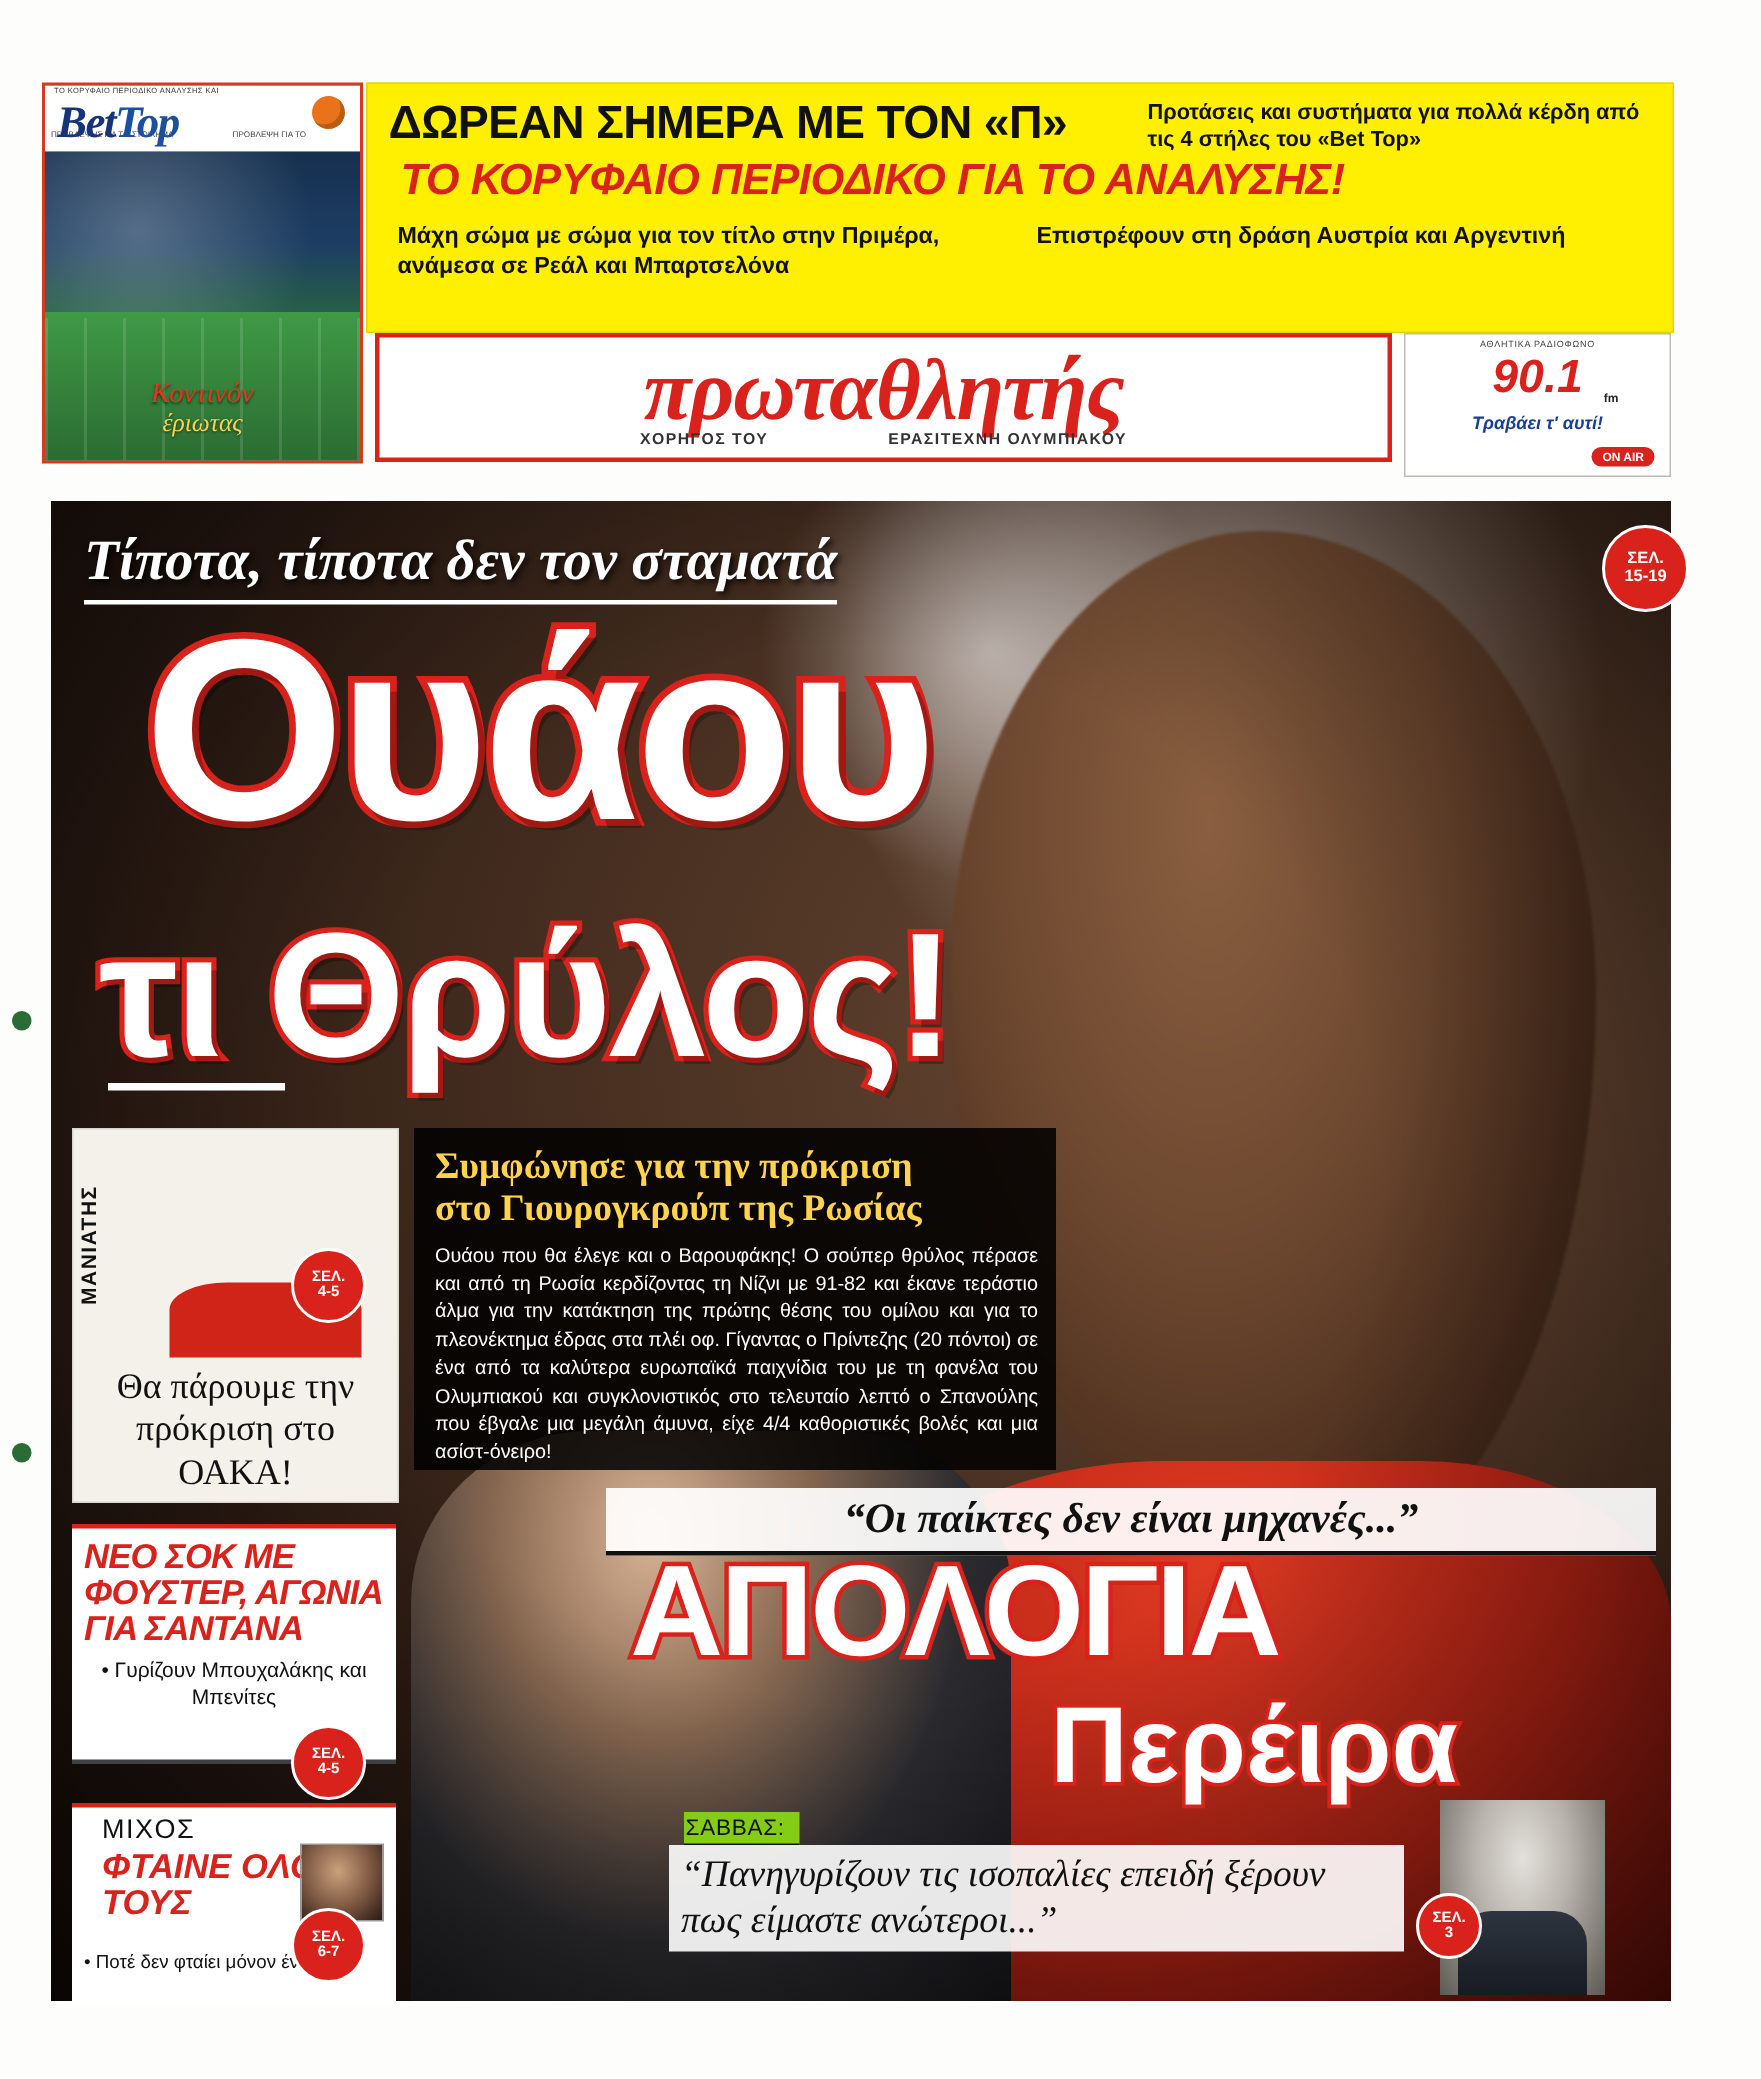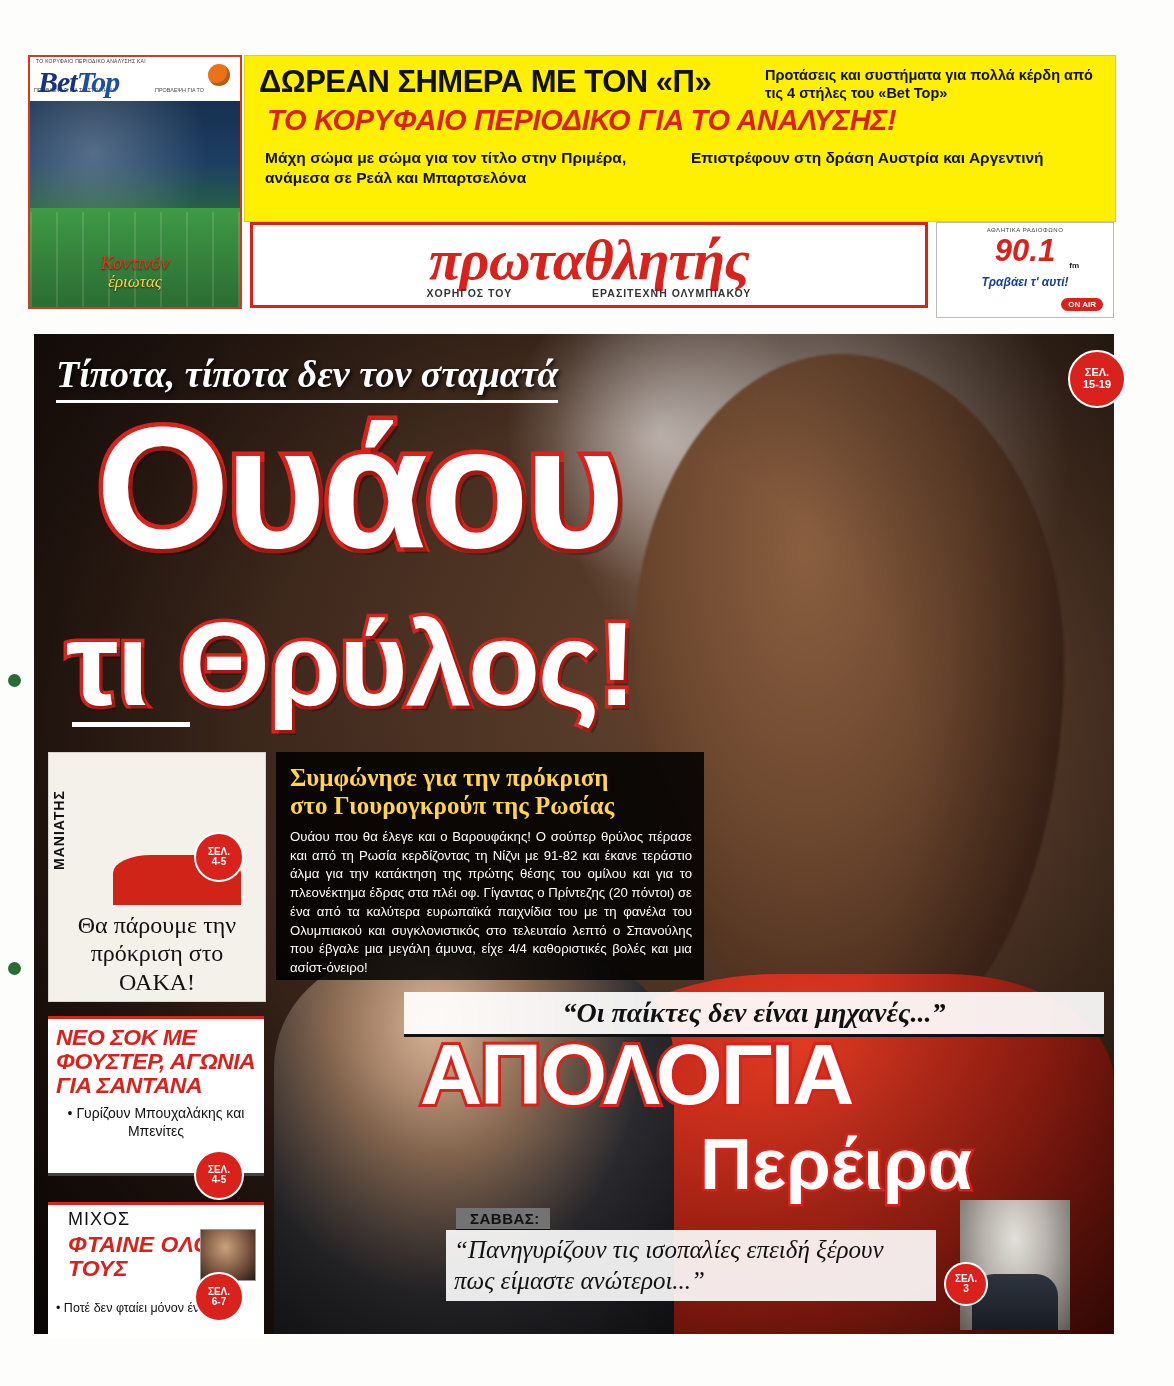--- a/index.html
+++ b/index.html
@@ -522,26 +522,26 @@
     font-weight: bold;
     font-size: 72px;
     line-height: .95;
     color: #ffffff;
     -webkit-text-stroke: 5px #d9221b;
     paint-order: stroke fill;
   }
   .savvas-tag {
     position: absolute;
     left: 456px; top: 1208px;
-    background: #737373;
+    background: #84cc16;
     border-bottom: 2px solid #111;
-    font-weight: bold;
+    font-weight: normal;
     font-size: 15px;
     color: #111;
-    padding: 2px 10px 2px 14px;
+    padding: 2px 10px 2px 1px;
     letter-spacing: .5px;
   }
   .savvas-quote {
     position: absolute;
     left: 446px; top: 1230px;
     width: 490px;
     background: rgba(255,255,255,.9);
     font-family: "Liberation Serif", serif;
     font-style: italic;
     font-size: 25px;

